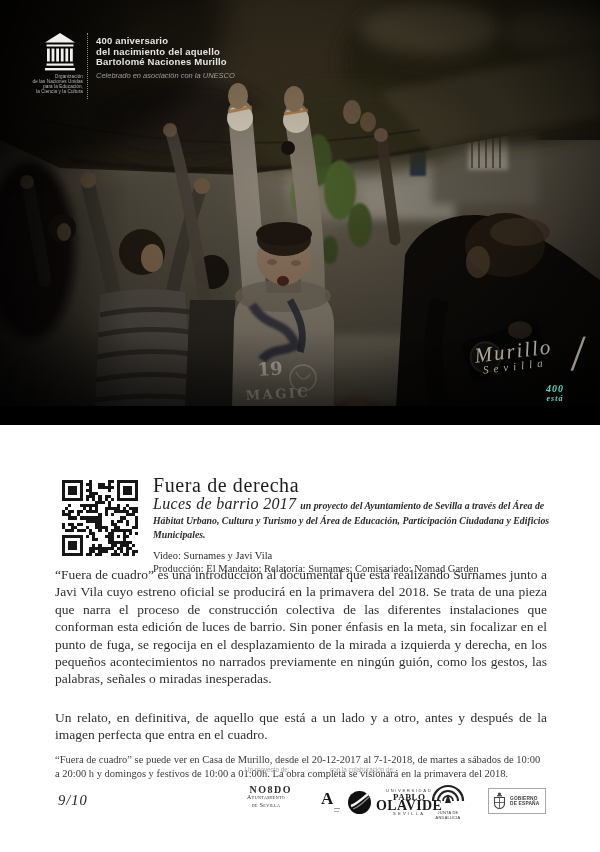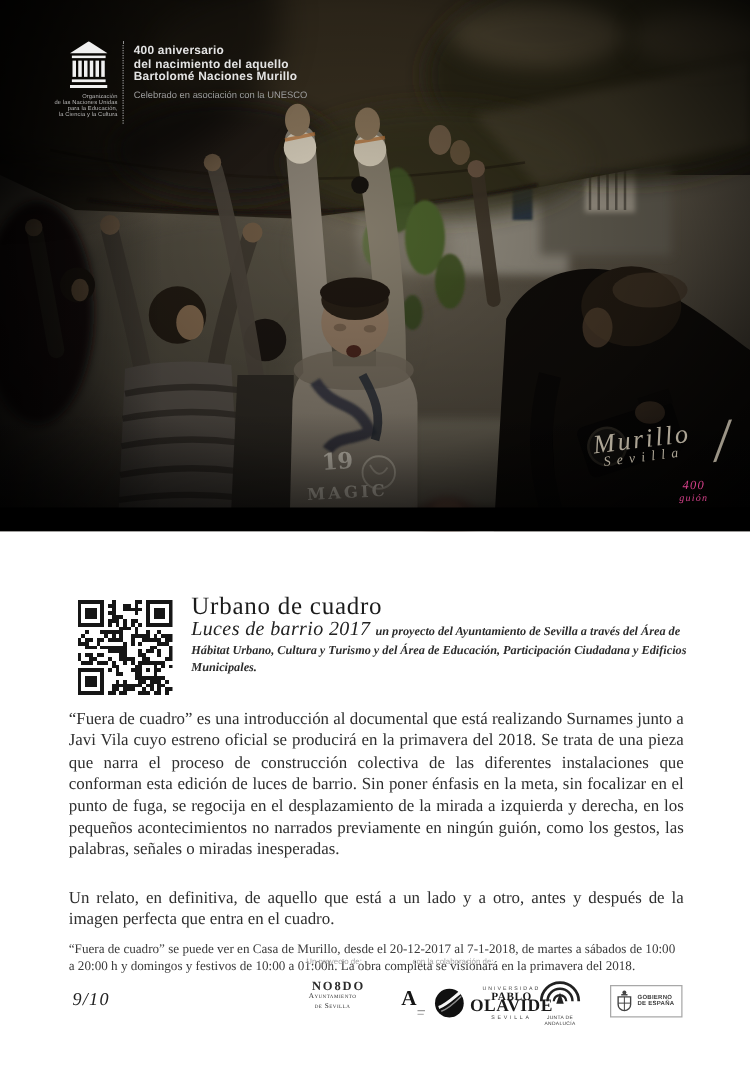--- a/index.html
+++ b/index.html
@@ -7,39 +7,39 @@
     position:relative; width:600px; height:852px; margin:0 auto;
     background:#ffffff; overflow:hidden;
     font-family:"Liberation Serif", serif; color:#2f2f2f;
   }
 
   
   .photo { position:absolute; left:0; top:0; width:600px; height:425px; background:#17130e; }
   .photo svg.art { position:absolute; left:0; top:0; }
 
   
-  .unesco { position:absolute; left:11px; top:0; width:320px; height:115px; font-family:"Liberation Sans", sans-serif; }
+  .unesco { position:absolute; left:0; top:0; width:320px; height:115px; font-family:"Liberation Sans", sans-serif; }
   .unesco .temple { position:absolute; left:45px; top:33px; }
   .unesco .caption {
     position:absolute; left:0; top:74px; width:83px; text-align:right;
     font-size:4.6px; line-height:5px; letter-spacing:.1px; color:#b9b9b9; white-space:pre-line;
   }
   .unesco .divider { position:absolute; left:87px; top:33px; height:66px; width:0; border-left:1.6px dotted #8f8f8f; }
   .unesco .htext { position:absolute; left:96px; top:36px; }
   .unesco .hline { font-size:9.5px; line-height:10.5px; font-weight:bold; color:#e4e4e4; letter-spacing:.2px; }
-  .unesco .hline4 { font-size:7.5px; line-height:9px; font-weight:normal; color:#9d9d9d; margin-top:3px; }
+  .unesco .hline4 { font-size:7.5px; line-height:9px; font-weight:normal; color:#9d9d9d; margin-top:3px;font-style:italic; }
 
   
   .sig { position:absolute; top:341px; right:26px; width:120px; text-align:center;
          transform:rotate(-7deg); color:#c9c0ae; opacity:.85; font-style:italic; }
   .sig .sig-name { display:block; font-size:21px; letter-spacing:2px; line-height:20px; }
   .sig .sig-city { display:block; font-size:11px; letter-spacing:5px; line-height:10px; }
   .sig .sig-slash { position:absolute; right:-10px; top:-8px; font-size:48px; font-weight:normal; font-style:italic; opacity:.9; }
   .sig-years { position:absolute; top:383px; right:27px; width:36px; text-align:center;
-               color:#ec4899; font-style:italic; opacity:.9; }
+               color:#5eead4; font-style:italic; opacity:.9;font-weight:bold; }
   .sig-years .y1 { display:block; font-size:10px; line-height:11px; letter-spacing:1px; }
   .sig-years .y2 { display:block; font-size:8px; line-height:9px; letter-spacing:1px; }
 
   
   .qr { position:absolute; left:62px; top:480px; width:76px; height:76px; }
   .qr svg { width:76px; height:76px; shape-rendering:crispEdges; }
   .qr svg rect { fill:#161616; }
 
   .titletext { position:absolute; left:153px; top:474px; width:400px; }
   .titletext h1 { margin:0; font-size:20px; line-height:23px; font-weight:normal; letter-spacing:.6px; color:#1c1c1c; }
@@ -275,21 +275,21 @@
       </div>
     </div>
 
     <div class="sig">
       <span class="sig-name">Murillo</span>
       <span class="sig-city">Sevilla</span>
       <span class="sig-slash">/</span>
     </div>
     <div class="sig-years">
       <span class="y1">400</span>
-      <span class="y2">guión</span>
+      <span class="y2">está</span>
     </div>
   </div>
 
   <div class="qr">
     <svg id="qr-svg" viewBox="0 0 25 25">
         <rect x="0" y="0" width="1" height="1"></rect>
         <rect x="1" y="0" width="1" height="1"></rect>
         <rect x="2" y="0" width="1" height="1"></rect>
         <rect x="3" y="0" width="1" height="1"></rect>
         <rect x="4" y="0" width="1" height="1"></rect>
@@ -599,24 +599,28 @@
         <rect x="16" y="24" width="1" height="1"></rect>
         <rect x="17" y="24" width="1" height="1"></rect>
         <rect x="18" y="24" width="1" height="1"></rect>
         <rect x="20" y="24" width="1" height="1"></rect>
         <rect x="21" y="24" width="1" height="1"></rect>
         <rect x="23" y="24" width="1" height="1"></rect>
       </svg>
   </div>
 
   <div class="titletext">
-    <h1>Urbano de cuadro</h1>
+    <h1>Fuera de derecha</h1>
     <p class="subtitle">
       <span class="sub-em">Luces de barrio 2017</span><span class="sub-rest">un proyecto del Ayuntamiento de Sevilla a través del Área de Hábitat Urbano, Cultura y Turismo y del Área de Educación, Participación Ciudadana y Edificios Municipales.</span>
     </p>
+    <div class="credits">
+      <div class="credit">Video: Surnames y Javi Vila</div>
+      <div class="credit">Producción: El Mandaito; Relatoría: Surnames; Comisariado: Nomad Garden</div>
+    </div>
   </div>
 
   <div class="bodytext">
     <p class="para">“Fuera de cuadro” es una introducción al documental que está realizando Surnames junto a Javi Vila cuyo estreno oficial se producirá en la primavera del 2018. Se trata de una pieza que narra el proceso de construcción colectiva de las diferentes instalaciones que conforman esta edición de luces de barrio. Sin poner énfasis en la meta, sin focalizar en el punto de fuga, se regocija en el desplazamiento de la mirada a izquierda y derecha, en los pequeños acontecimientos no narrados previamente en ningún guión, como los gestos, las palabras, señales o miradas inesperadas.</p>
     <p class="para">Un relato, en definitiva, de aquello que está a un lado y a otro, antes y después de la imagen perfecta que entra en el cuadro.</p>
     <p class="note">“Fuera de cuadro” se puede ver en Casa de Murillo, desde el 20-12-2017 al 7-1-2018, de martes a sábados de 10:00 a 20:00 h y domingos y festivos de 10:00 a 01:00h. La obra completa se visionará en la primavera del 2018.</p>
   </div>
 
   <div class="footer">
     <div class="pagenum">9/10</div>

